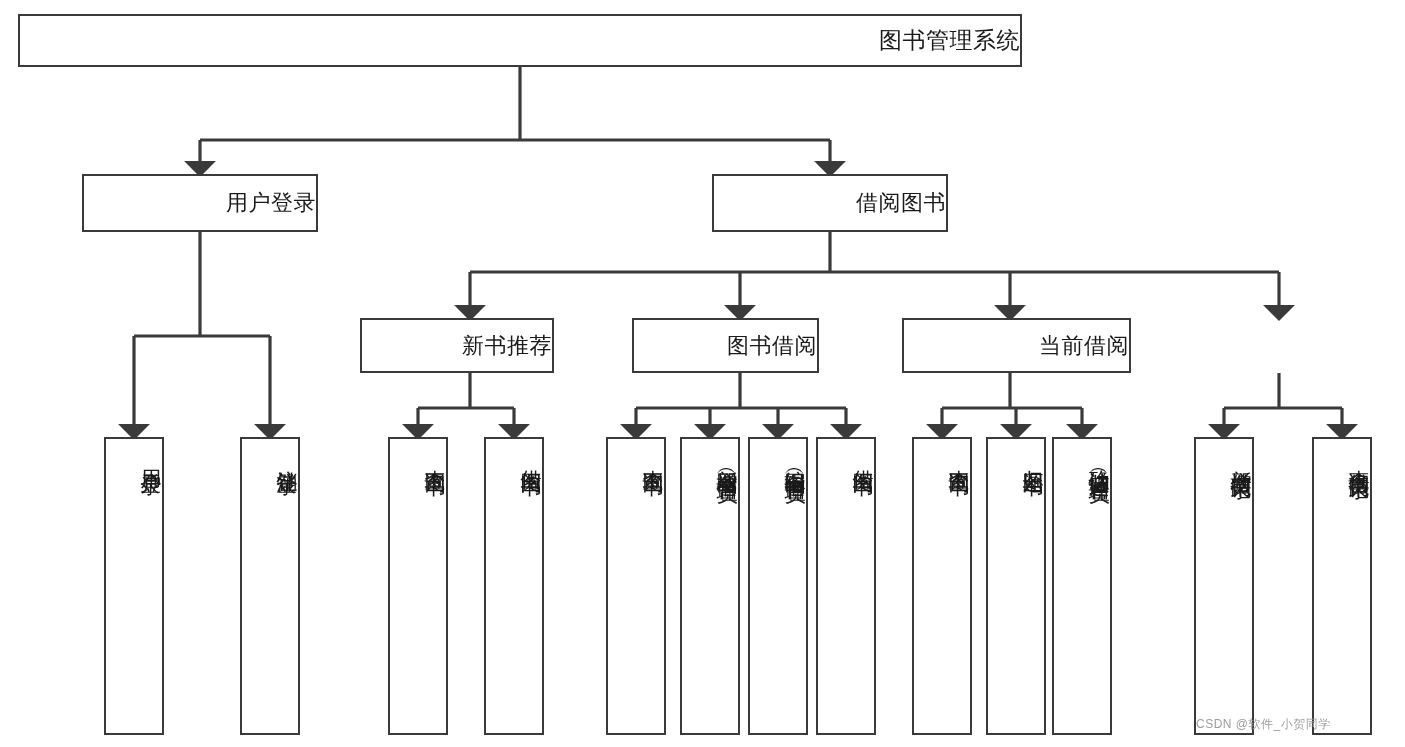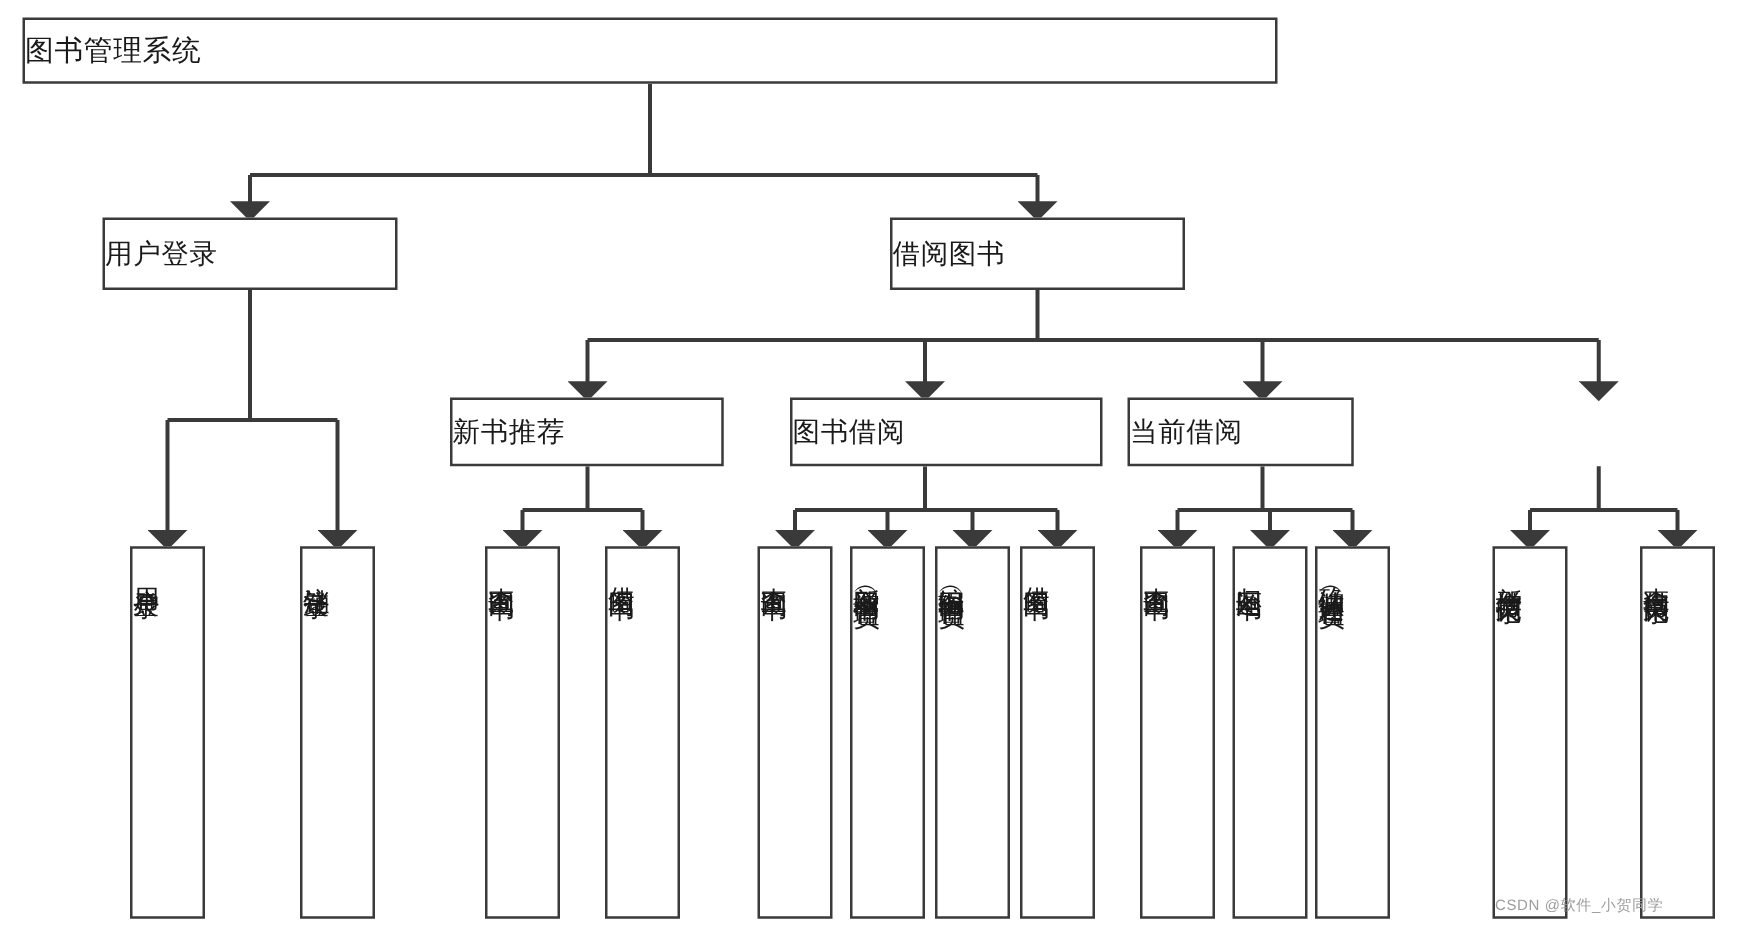--- a/index.html
+++ b/index.html
@@ -25,21 +25,21 @@
     height: 747px;
     pointer-events: none;
   }
   .node {
     position: absolute;
     box-sizing: border-box;
     background: #ffffff;
     border: 2px solid #3a3a3a;
     display: flex;
     align-items: center;
-    justify-content: flex-start;
+    justify-content: flex-end;
     color: #1a1a1a;
   }
   .node .label {
     display: block;
     text-align: center;
     line-height: 1.18;
     white-space: pre;
   }
   .node.horiz .label {
     writing-mode: horizontal-tb;
@@ -140,27 +140,27 @@
     <span class="label">图书管理系统</span>
   </div>
 
   <div class="node horiz" style="left: 82px; top: 174px; width: 236px; height: 58px;">
     <span class="label">用户登录</span>
   </div>
   <div class="node horiz" style="left: 712px; top: 174px; width: 236px; height: 58px;">
     <span class="label">借阅图书</span>
   </div>
 
-  <div class="node horiz" style="left: 360px; top: 318px; width: 219px; height: 55px;">
+  <div class="node horiz" style="left: 360px; top: 318px; width: 194px; height: 55px;">
     <span class="label">新书推荐</span>
   </div>
-  <div class="node horiz" style="left: 632px; top: 318px; width: 250px; height: 55px;">
+  <div class="node horiz" style="left: 632px; top: 318px; width: 187px; height: 55px;">
     <span class="label">图书借阅</span>
   </div>
-  <div class="node horiz" style="left: 902px; top: 318px; width: 181px; height: 55px;">
+  <div class="node horiz" style="left: 902px; top: 318px; width: 229px; height: 55px;">
     <span class="label">当前借阅</span>
   </div>
 
   <div class="node vert" style="left: 104px; top: 437px; width: 60px; height: 298px;">
     <span class="label">用户登录</span>
   </div>
   <div class="node vert" style="left: 240px; top: 437px; width: 60px; height: 298px;">
     <span class="label">注销登录</span>
   </div>
   <div class="node vert" style="left: 388px; top: 437px; width: 60px; height: 298px;">

